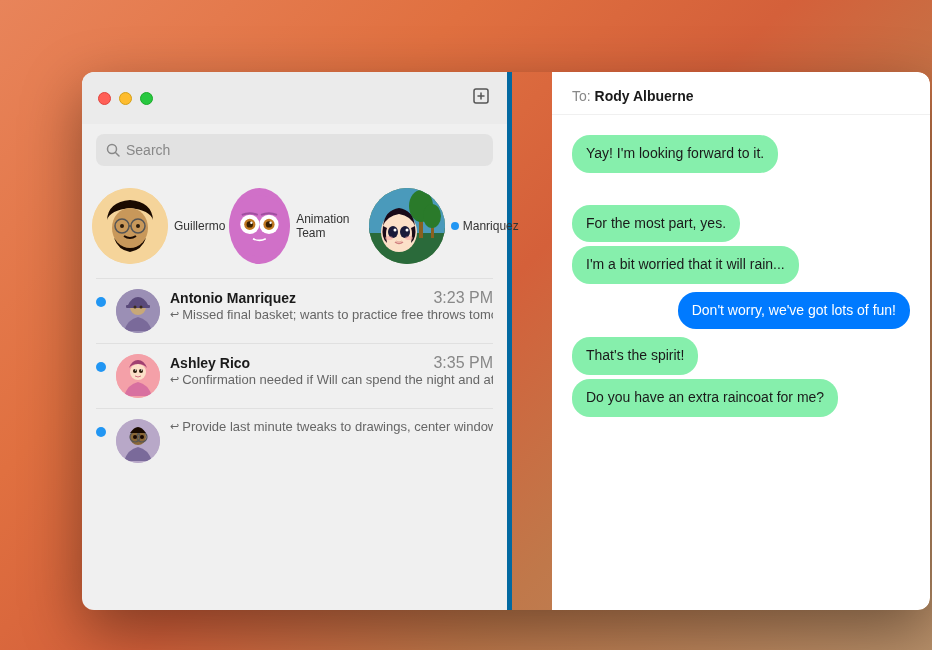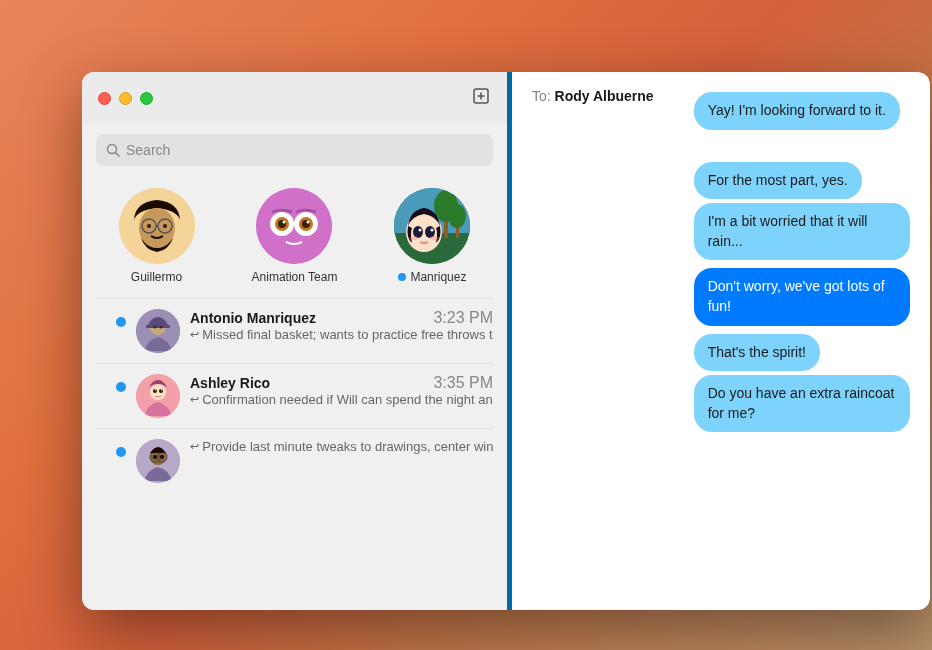--- a/index.html
+++ b/index.html
@@ -92,21 +92,20 @@
       display: flex;
       flex-direction: row;
       justify-content: space-around;
       align-items: center;
       padding: 12px 10px 14px;
       gap: 4px;
     }
 
     .pinned-contact {
       display: flex;
-      flex-direction: column;
       align-items: center;
       gap: 6px;
       cursor: pointer;
     }
 
     .avatar-circle {
       width: 76px;
       height: 76px;
       border-radius: 50%;
       overflow: hidden;
@@ -150,21 +149,20 @@
       overflow-y: auto;
     }
 
     .message-item {
       display: flex;
       align-items: flex-start;
       padding: 10px 14px;
       gap: 10px;
       cursor: pointer;
       position: relative;
-      margin-left: 20px;
     }
 
     .unread-dot {
       width: 10px;
       height: 10px;
       background: #2196f3;
       border-radius: 50%;
       flex-shrink: 0;
       margin-top: 8px;
     }
@@ -214,22 +212,23 @@
     .preview-icon {
       flex-shrink: 0;
       font-size: 11px;
     }
 
     
     .right-panel {
       flex: 1;
       background: #ffffff;
       display: flex;
-      flex-direction: row;
+      flex-direction: column;
       border-radius: 0 12px 12px 0;
+      margin-left: 40px;
     }
 
     .chat-header {
       padding: 16px 20px 10px;
       border-bottom: 1px solid #f0f0f0;
     }
 
     .to-line {
       font-size: 14px;
       color: #333;
@@ -255,21 +254,21 @@
 
     .bubble {
       max-width: 280px;
       padding: 9px 14px;
       border-radius: 18px;
       font-size: 14px;
       line-height: 1.4;
     }
 
     .bubble-received {
-      background: #7dd3fc;
+      background: #86efac;
       color: #1a1a1a;
       align-self: flex-start;
     }
 
     .bubble-sent {
       background: #007aff;
       color: #ffffff;
       align-self: flex-end;
     }
 

